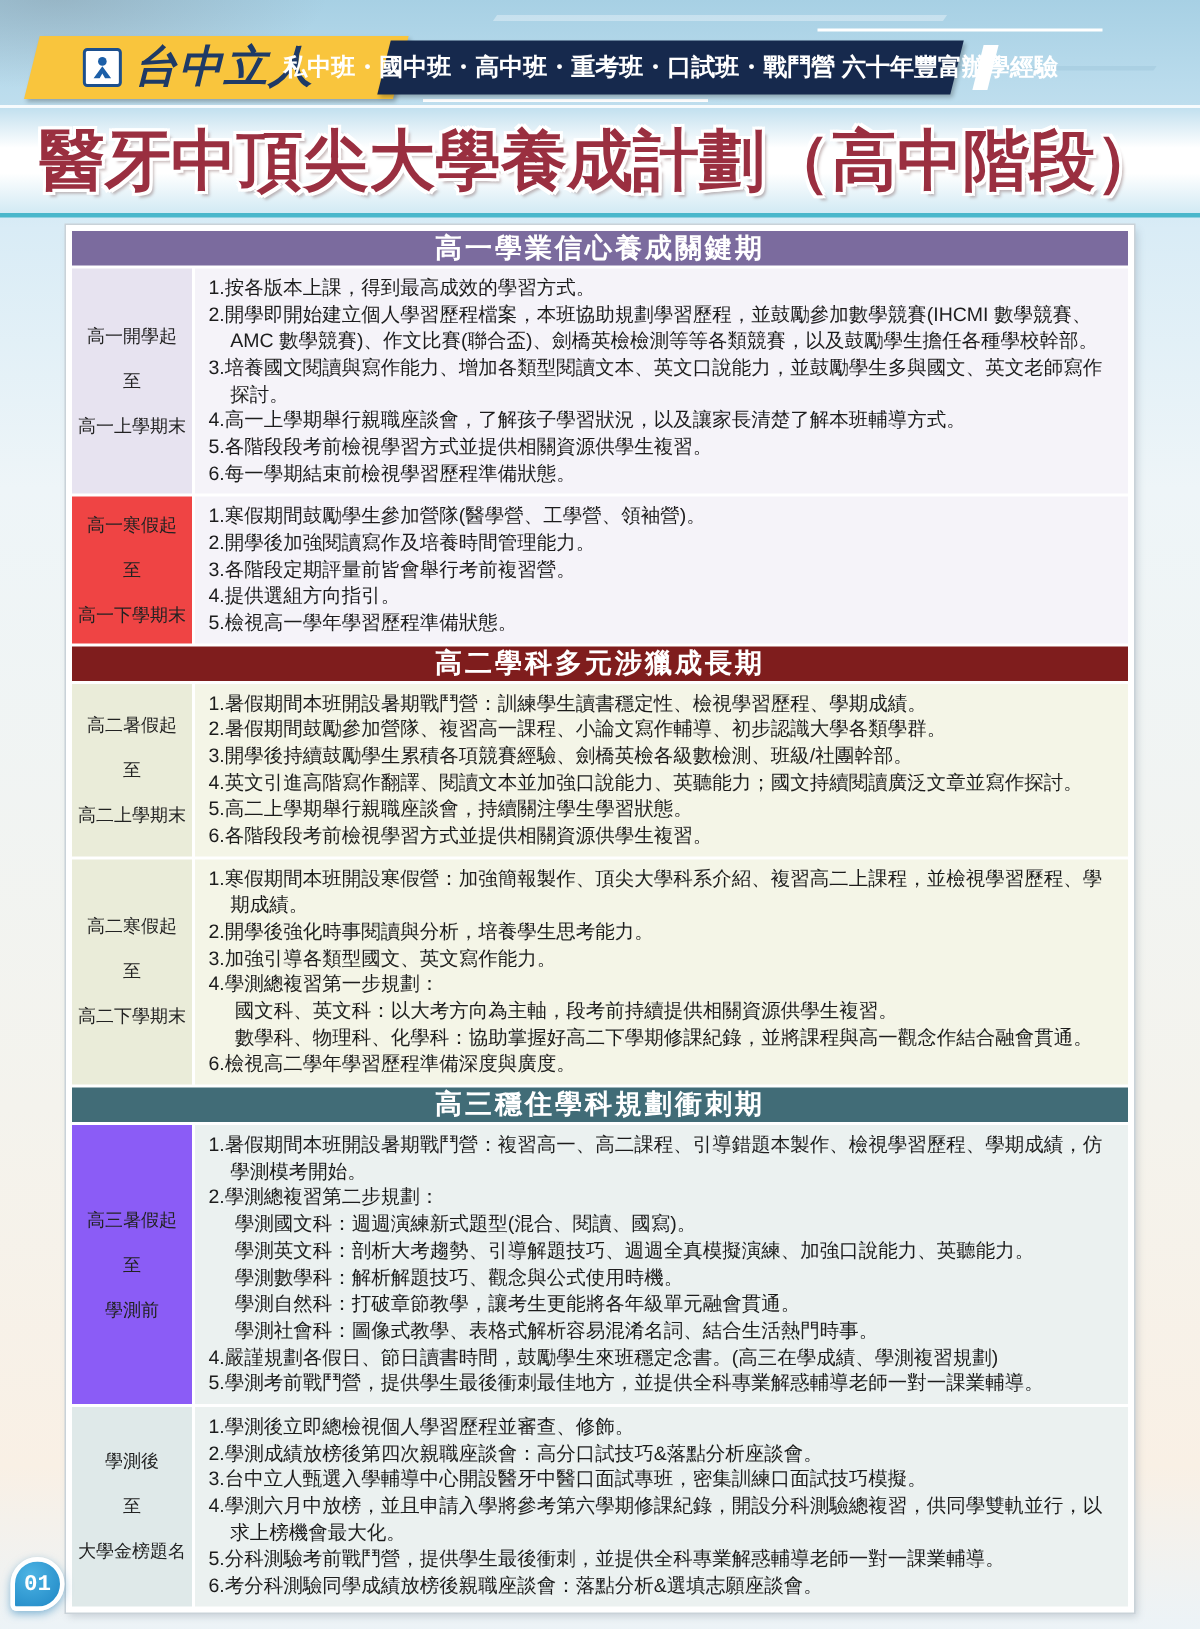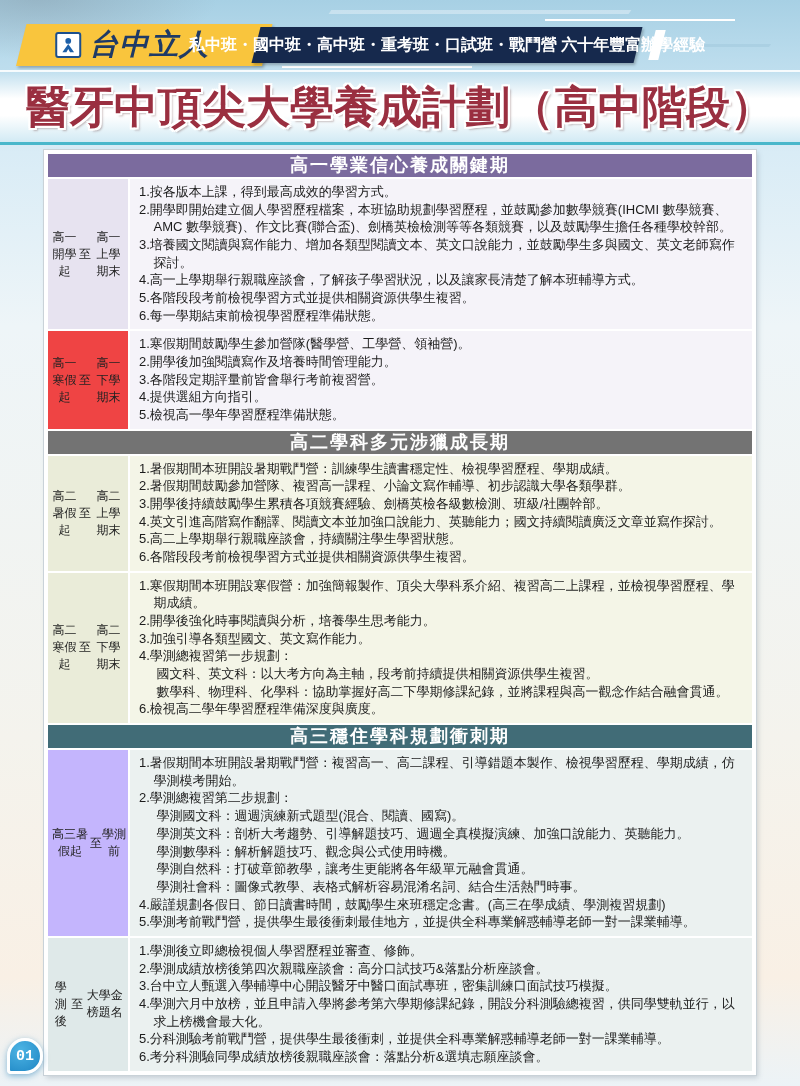--- a/index.html
+++ b/index.html
@@ -55,22 +55,22 @@
 
   .table-wrap{
     position:absolute; left:44px; top:150px; width:712px;
     background:#ffffff; padding:4px;
     display:flex; flex-direction:column; gap:2px;
     box-shadow:0 0 0 1px #c9d2d8, 2px 3px 5px rgba(80,100,120,.25);
   }
   .sec-header{ height:23px; line-height:23px; text-align:center; color:#fff;
     font-size:18px; font-weight:bold; letter-spacing:2px; }
   .row{ display:flex; gap:2px; }
-  .period{ flex:0 0 80px; display:flex; align-items:center; justify-content:center;
-    font-size:12px; color:#222; text-align:center; padding:4px 2px; }
+  .period{ flex:0 0 80px; display:flex; flex-direction:column; align-items:center; justify-content:center;
+    gap:13px; font-size:12px; color:#222; text-align:center; padding:4px 2px; }
   .items{ flex:1; padding:4px 8px 5px 9px; font-size:13px; line-height:1.36; color:#1c1c1c; }
   .item{ padding-left:1.12em; text-indent:-1.12em; }
   .item.sub{ padding-left:0; text-indent:0; margin-left:1.35em; }
 
   .page-badge{
     position:absolute; left:7px; top:1038px; width:36px; height:36px;
     background:radial-gradient(circle at 35% 30%, #4db4e4, #1e86c4);
     border:3px solid #fff; border-radius:50% 50% 50% 4px;
     display:flex; align-items:center; justify-content:center;
     box-shadow:0 2px 6px rgba(60,140,190,.6);
@@ -133,21 +133,21 @@
           <div class="">高一下學期末</div>
         </div>
         <div class="items" style="background: rgb(245, 243, 249);">
           <div class="item">1.寒假期間鼓勵學生參加營隊(醫學營、工學營、領袖營)。</div>
           <div class="item">2.開學後加強閱讀寫作及培養時間管理能力。</div>
           <div class="item">3.各階段定期評量前皆會舉行考前複習營。</div>
           <div class="item">4.提供選組方向指引。</div>
           <div class="item">5.檢視高一學年學習歷程準備狀態。</div>
         </div>
       </div>
-      <div class="sec-header" style="background: #737373;">高二學科多元涉獵成長期</div>
+      <div class="sec-header" style="background: #7f1d1d;">高二學科多元涉獵成長期</div>
       <div class="row">
         <div class="period" style="background: rgb(234, 236, 217);">
           <div class="">高二暑假起</div>
           <div class="">至</div>
           <div class="">高二上學期末</div>
         </div>
         <div class="items" style="background: rgb(244, 245, 231);">
           <div class="item">1.暑假期間本班開設暑期戰鬥營：訓練學生讀書穩定性、檢視學習歷程、學期成績。</div>
           <div class="item">2.暑假期間鼓勵參加營隊、複習高一課程、小論文寫作輔導、初步認識大學各類學群。</div>
           <div class="item">3.開學後持續鼓勵學生累積各項競賽經驗、劍橋英檢各級數檢測、班級/社團幹部。</div>
@@ -167,21 +167,21 @@
           <div class="item">2.開學後強化時事閱讀與分析，培養學生思考能力。</div>
           <div class="item">3.加強引導各類型國文、英文寫作能力。</div>
           <div class="item">4.學測總複習第一步規劃：</div>
           <div class="item sub">國文科、英文科：以大考方向為主軸，段考前持續提供相關資源供學生複習。</div>
           <div class="item sub">數學科、物理科、化學科：協助掌握好高二下學期修課紀錄，並將課程與高一觀念作結合融會貫通。</div>
           <div class="item">6.檢視高二學年學習歷程準備深度與廣度。</div>
         </div>
       </div>
       <div class="sec-header" style="background: rgb(65, 108, 119);">高三穩住學科規劃衝刺期</div>
       <div class="row">
-        <div class="period" style="background: #c4b5fd;">
+        <div class="period" style="background: #8b5cf6;">
           <div class="">高三暑假起</div>
           <div class="">至</div>
           <div class="">學測前</div>
         </div>
         <div class="items" style="background: rgb(235, 241, 240);">
           <div class="item">1.暑假期間本班開設暑期戰鬥營：複習高一、高二課程、引導錯題本製作、檢視學習歷程、學期成績，仿學測模考開始。</div>
           <div class="item">2.學測總複習第二步規劃：</div>
           <div class="item sub">學測國文科：週週演練新式題型(混合、閱讀、國寫)。</div>
           <div class="item sub">學測英文科：剖析大考趨勢、引導解題技巧、週週全真模擬演練、加強口說能力、英聽能力。</div>
           <div class="item sub">學測數學科：解析解題技巧、觀念與公式使用時機。</div>

